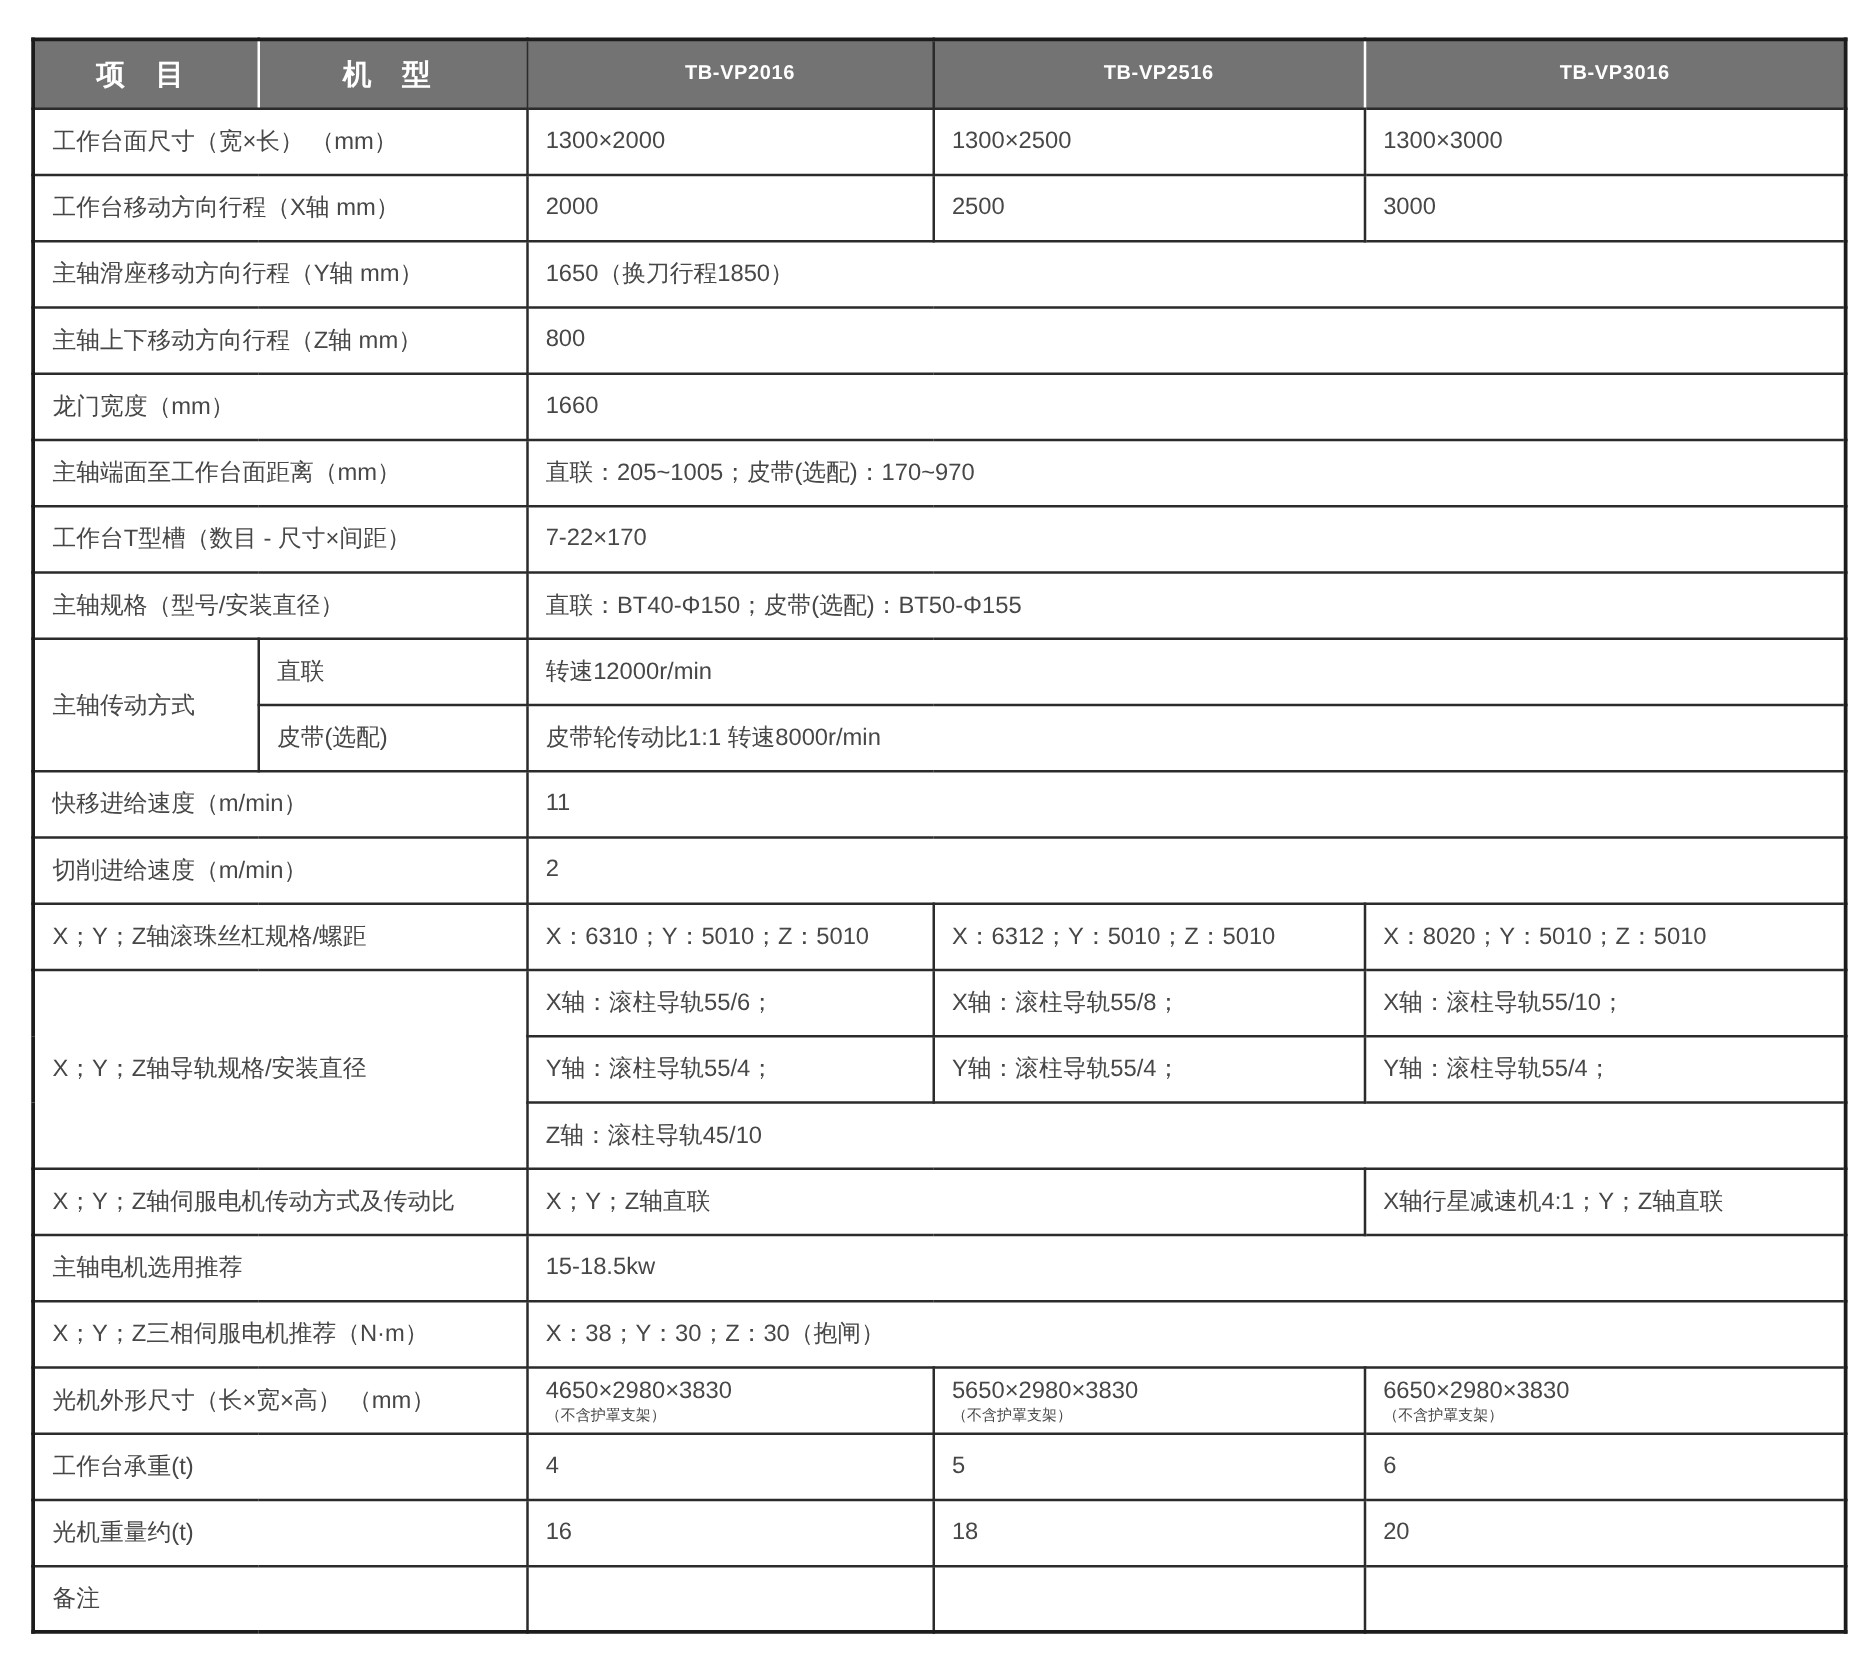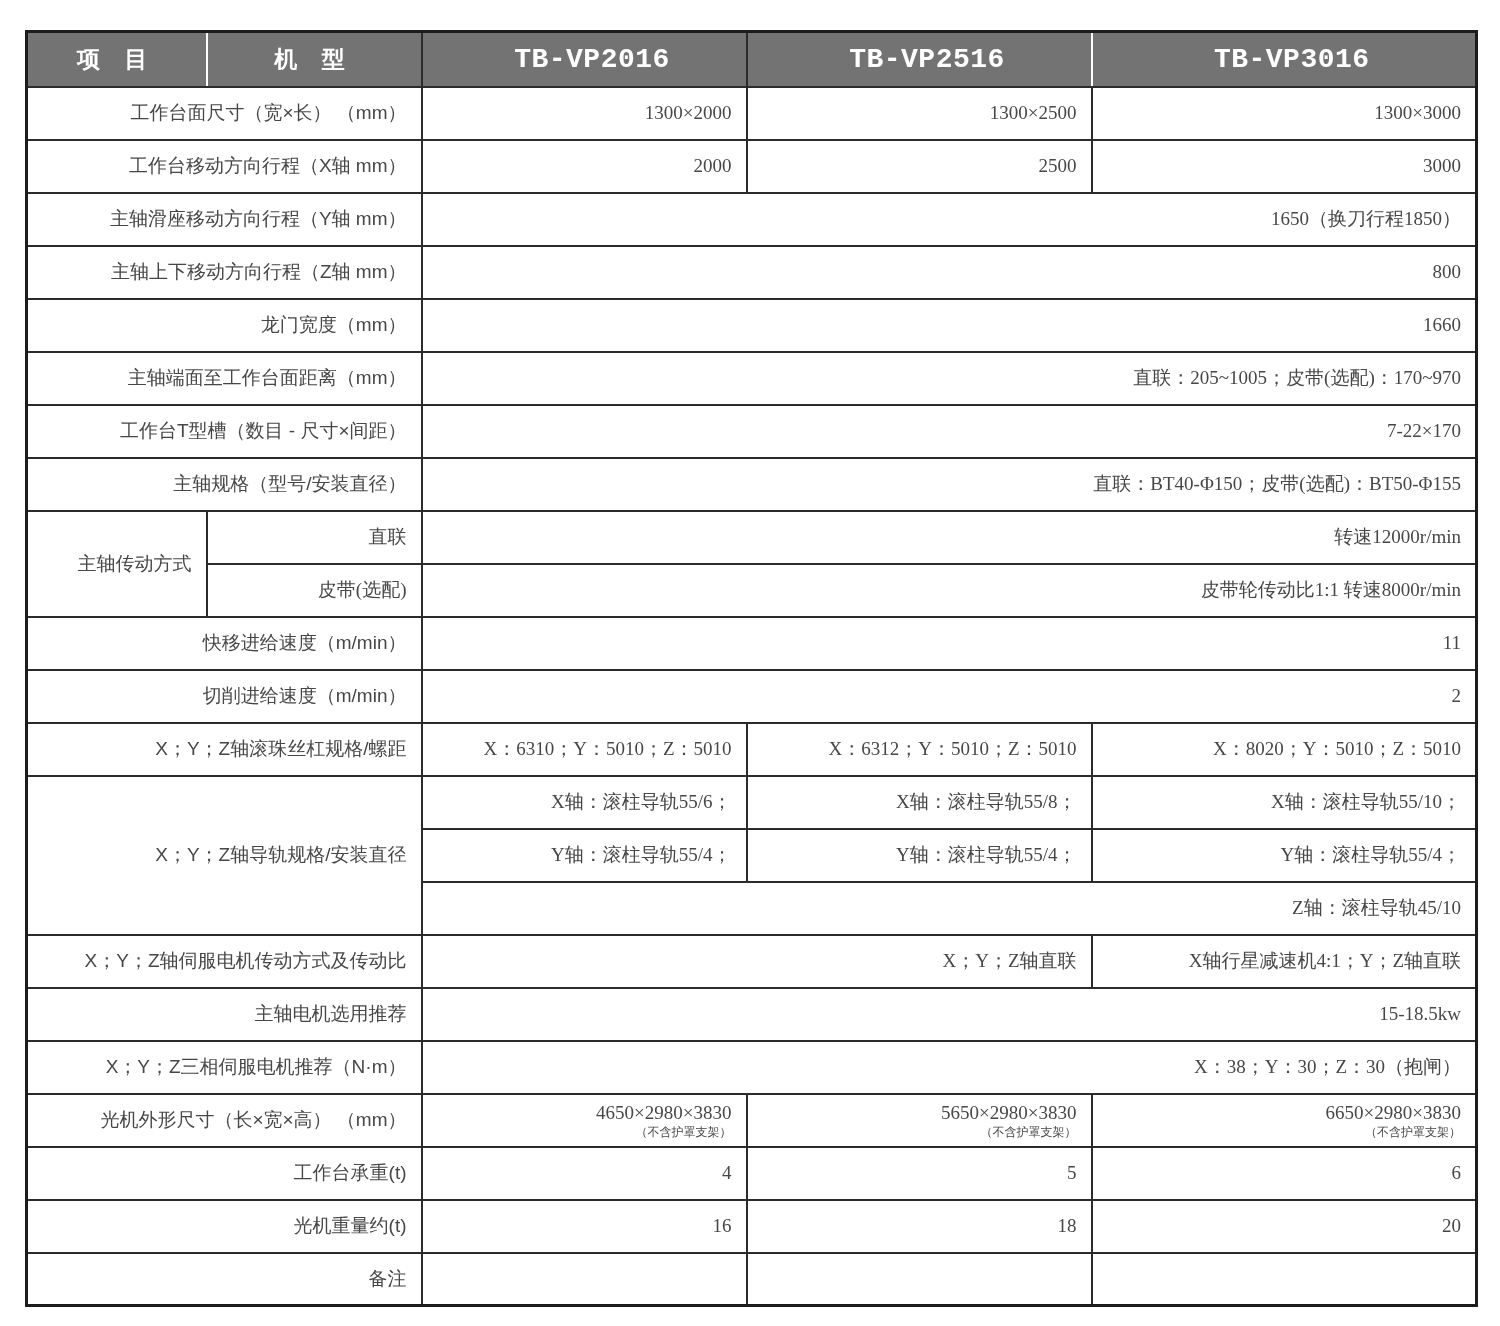--- a/index.html
+++ b/index.html
@@ -8,25 +8,25 @@
   .wrap{position:absolute;left:25px;top:30px;width:1450px;}
   table{border-collapse:collapse;table-layout:fixed;width:1450px;
         border:3px solid #1c1c1c;color:#474747;}
   td{border:2px solid #2b2b2b;font-size:19px;padding:0 14px;
      vertical-align:middle;overflow:hidden;}
   tr{height:53px;}
   tr.hdr{height:55px;}
   .hdr td{background:#737373;color:#ffffff;text-align:center;
           font-weight:bold;padding:0 4px;}
   .hdr .cn{font-size:23px;letter-spacing:9px;}
-  .hdr .model{font-family:Liberation Mono, monospace;
-              font-size:28px;letter-spacing:.5px;padding-left:20px;}
+  .hdr .model{font-family:Liberation Sans, sans-serif;
+              font-size:16px;letter-spacing:.5px;padding-left:20px;}
   .hdr .wdiv{border-right:2px solid #ffffff;}
-  td.lab{text-align:right;}
-  td.sub,td.val{text-align:right;font-family:Liberation Serif, serif;}
+  td.lab{text-align:left;}
+  td.sub,td.val{text-align:left;}
   .dim-note{font-size:12px;line-height:17px;}
   .dim-main{line-height:23px;padding-top:2px;}
 </style>
 </head>
 <body>
 
 <div class="wrap">
 <table>
   <colgroup>
     <col style="width:180px">

